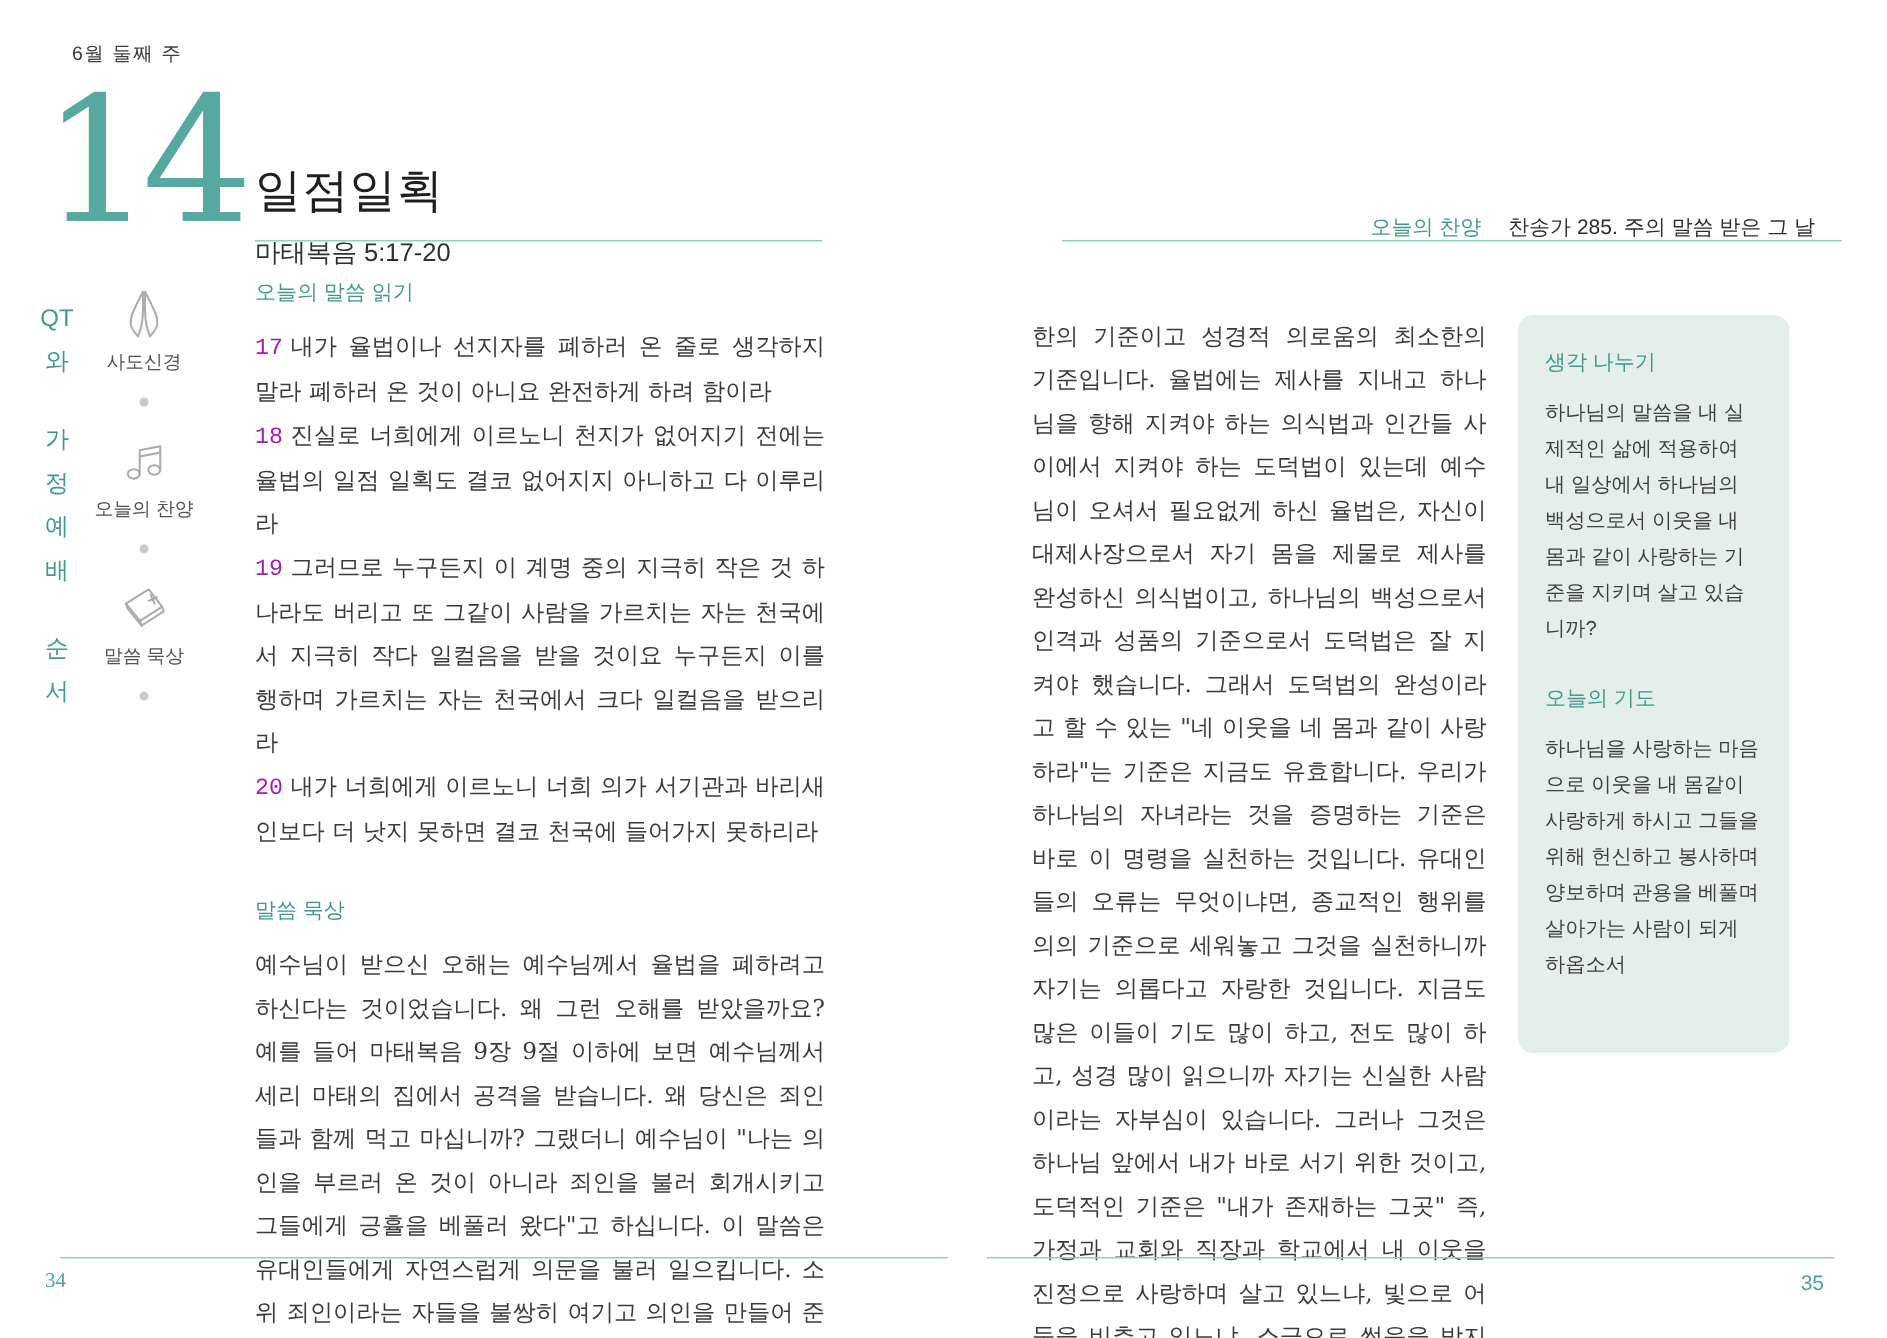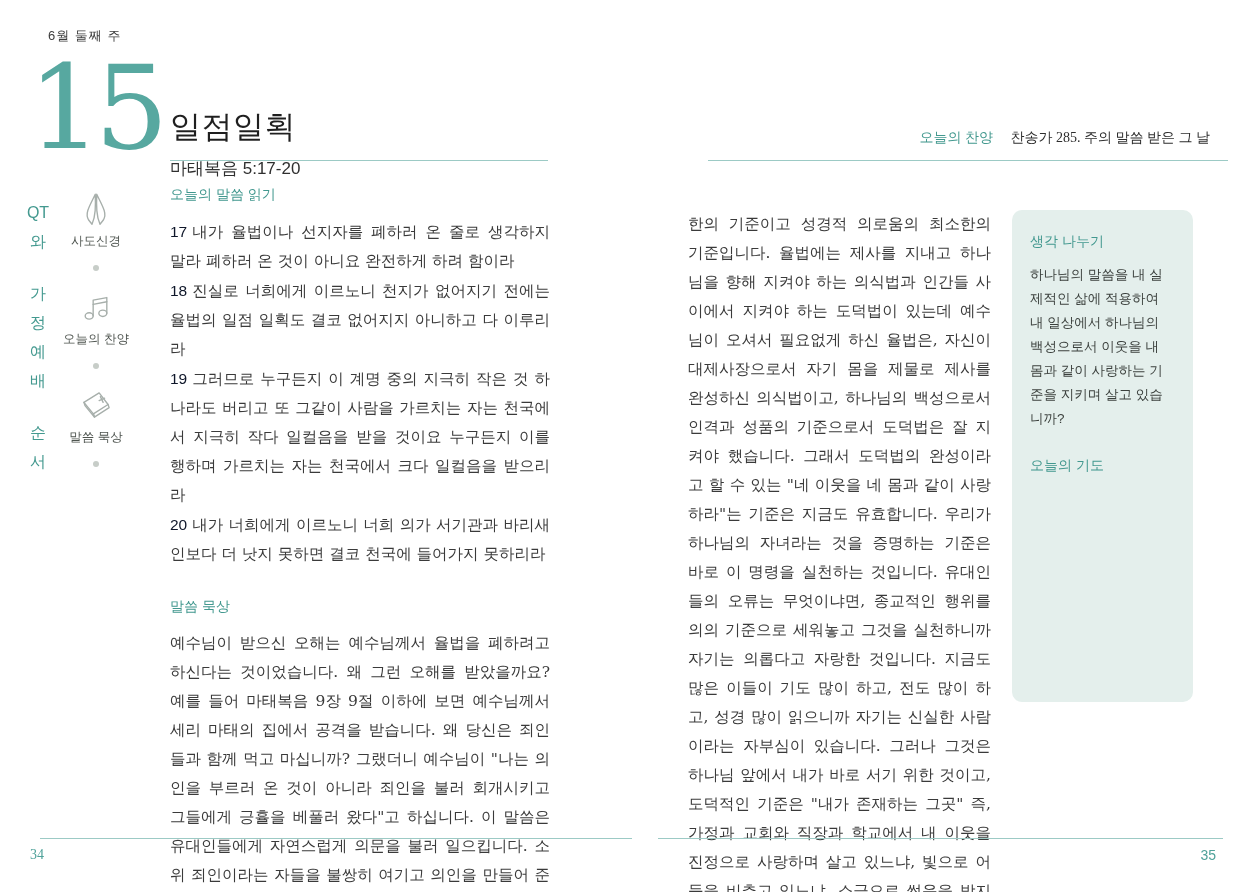--- a/index.html
+++ b/index.html
@@ -13,21 +13,21 @@
                 font-size:116px; line-height:1; color:#57a8a0; letter-spacing:-7px; }
 
   .title-block { position:absolute; left:170px; top:74px;margin-top:32px; }
   .page-title { font-size:31px; font-weight:500; color:#1f1f1f; letter-spacing:0.5px; }
   .scripture-ref { margin-top:9px; font-size:17px; color:#2f2f2f; }
 
   .rule { position:absolute; top:160px; height:1px; background:#9ccac5; }
   .rule-left  { left:170px; width:378px; }
   .rule-right { left:708px; width:520px; }
 
-  .hymn-line { position:absolute; top:129px; right:48px; font-size:14px; white-space:nowrap;font-family:Liberation Serif, serif; }
+  .hymn-line { position:absolute; top:143px; right:48px; font-size:14px; white-space:nowrap; }
   .hymn-label { color:#43998f; margin-right:14px; }
   .hymn-title { color:#2d2d2d; }
 
   .side-title { position:absolute; left:26px; top:198px; width:24px; text-align:center;
                 color:#43998f; font-size:16px; line-height:29px; }
   .side-title > div { word-break:break-all; margin-bottom:23px; }
 
   .worship-order { position:absolute; left:34px; top:188px; width:124px;
                    display:flex; flex-direction:column; align-items:center;text-align:right; }
   .wo-item { display:flex; flex-direction:column; align-items:center; }
@@ -38,21 +38,21 @@
   .wo-dot { width:6px; height:6px; border-radius:50%; background:#c7cdc8; margin:15px 0; }
 
   .col-left  { position:absolute; left:170px; top:186px; width:380px; }
   .col-right { position:absolute; left:688px; top:210px; width:303px; }
 
   .section-heading { font-size:14px; color:#42988f; font-weight:500; margin-bottom:13px; }
   .meditation-heading { margin-top:29px; }
 
   .verse, .para { font-family:"DejaVu Serif", serif; font-size:15.5px; line-height:29px;
                   color:#3a3a3a; text-align:justify; word-break:break-all; }
-  .verse-num { color:#0f172a; font-family:Liberation Sans, sans-serif; margin-right:5px; }
+  .verse-num { color:#a21caf; font-family:Liberation Mono, monospace; margin-right:5px; }
 
   .think-box { position:absolute; left:1012px; top:210px; width:181px; height:492px;
                background:#e4efec; border-radius:10px; padding:23px 18px; }
   .box-heading { font-size:14px; color:#42988f; font-weight:500; margin-bottom:12px; }
   .box-heading.prayer { margin-top:26px; }
   .box-text { font-size:13.5px; line-height:24px; color:#3b403d; }
 
   .footer-rule { position:absolute; top:838px; height:1px; background:#9ccac5; }
   .fr-left  { left:40px;  width:592px; }
   .fr-right { left:658px; width:565px; }
@@ -60,21 +60,21 @@
   .pn-left  { left:30px;font-family:Liberation Serif, serif; }
   .pn-right { right:42px; }
 </style>
 </head>
 <body>
 
 <div class="spread">
 
   <div class="week-label">6월 둘째 주</div>
 
-  <div class="day-number">15</div>
+  <div class="day-number">14</div>
 
   <div class="title-block">
     <div class="page-title">일점일획</div>
     <div class="scripture-ref">마태복음 5:17-20</div>
   </div>
 
   <div class="rule rule-left"></div>
 
   <div class="hymn-line">
     <span class="hymn-label">오늘의 찬양</span>
@@ -147,20 +147,21 @@
   </div>
 
   <div class="col-right">
     <p class="para">한의 기준이고 성경적 의로움의 최소한의 기준입니다. 율법에는 제사를 지내고 하나님을 향해 지켜야 하는 의식법과 인간들 사이에서 지켜야 하는 도덕법이 있는데 예수님이 오셔서 필요없게 하신 율법은, 자신이 대제사장으로서 자기 몸을 제물로 제사를 완성하신 의식법이고, 하나님의 백성으로서 인격과 성품의 기준으로서 도덕법은 잘 지켜야 했습니다. 그래서 도덕법의 완성이라고 할 수 있는 "네 이웃을 네 몸과 같이 사랑하라"는 기준은 지금도 유효합니다. 우리가 하나님의 자녀라는 것을 증명하는 기준은 바로 이 명령을 실천하는 것입니다. 유대인들의 오류는 무엇이냐면, 종교적인 행위를 의의 기준으로 세워놓고 그것을 실천하니까 자기는 의롭다고 자랑한 것입니다. 지금도 많은 이들이 기도 많이 하고, 전도 많이 하고, 성경 많이 읽으니까 자기는 신실한 사람이라는 자부심이 있습니다. 그러나 그것은 하나님 앞에서 내가 바로 서기 위한 것이고, 도덕적인 기준은 "내가 존재하는 그곳" 즉, 가정과 교회와 직장과 학교에서 내 이웃을 진정으로 사랑하며 살고 있느냐, 빛으로 어둠을 비추고 있느냐, 소금으로 썩음을 방지하고 있느냐 입니다. 우리는 하나님을 사랑하고 이웃을 내 몸 같이 사랑하는 일에 조금도 모자람이 없이 살아야 하는 사람들입니다.</p>
   </div>
 
   <div class="think-box">
     <div class="box-heading">생각 나누기</div>
     <div class="box-text">하나님의 말씀을 내 실제적인 삶에 적용하여 내 일상에서 하나님의 백성으로서 이웃을 내 몸과 같이 사랑하는 기준을 지키며 살고 있습니까?</div>
     <div class="box-heading prayer">오늘의 기도</div>
+    <div class="box-text">하나님을 사랑하는 마음으로 이웃을 내 몸같이 사랑하게 하시고 그들을 위해 헌신하고 봉사하며 양보하며 관용을 베풀며 살아가는 사람이 되게 하옵소서</div>
   </div>
 
   <div class="footer-rule fr-left"></div>
   <div class="footer-rule fr-right"></div>
   <div class="page-num pn-left">34</div>
   <div class="page-num pn-right">35</div>
 
 </div>
 
 </body></html>

